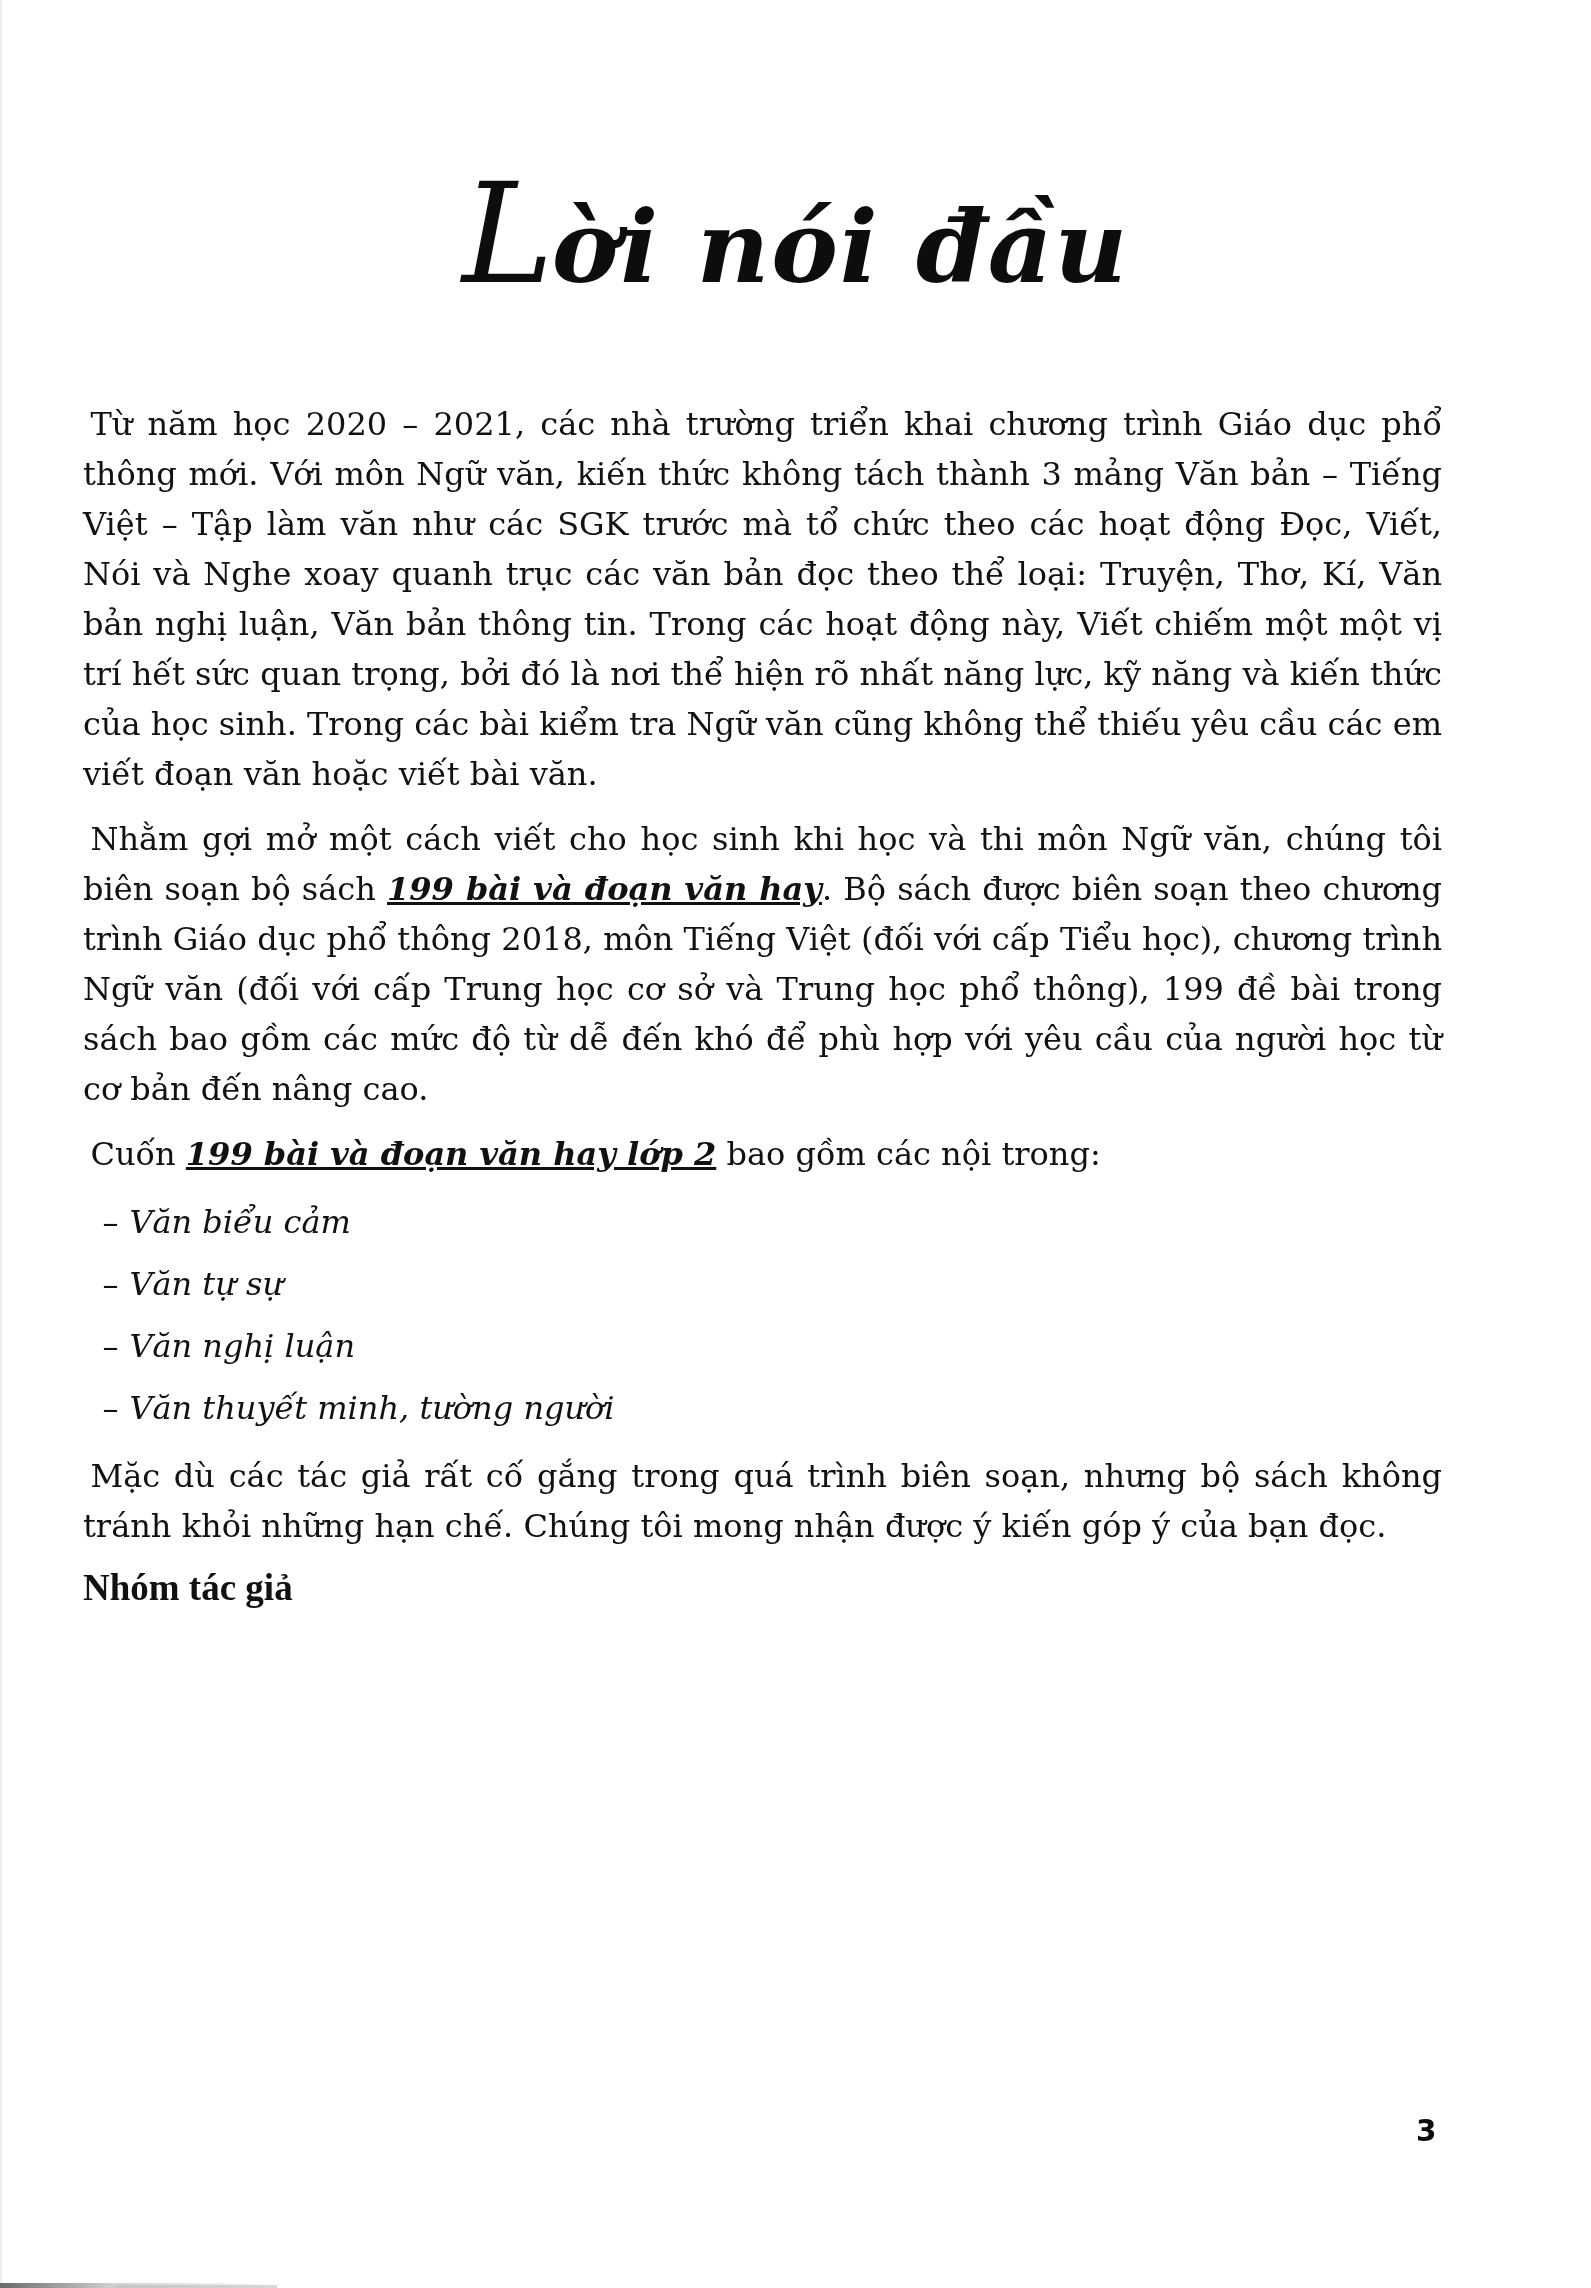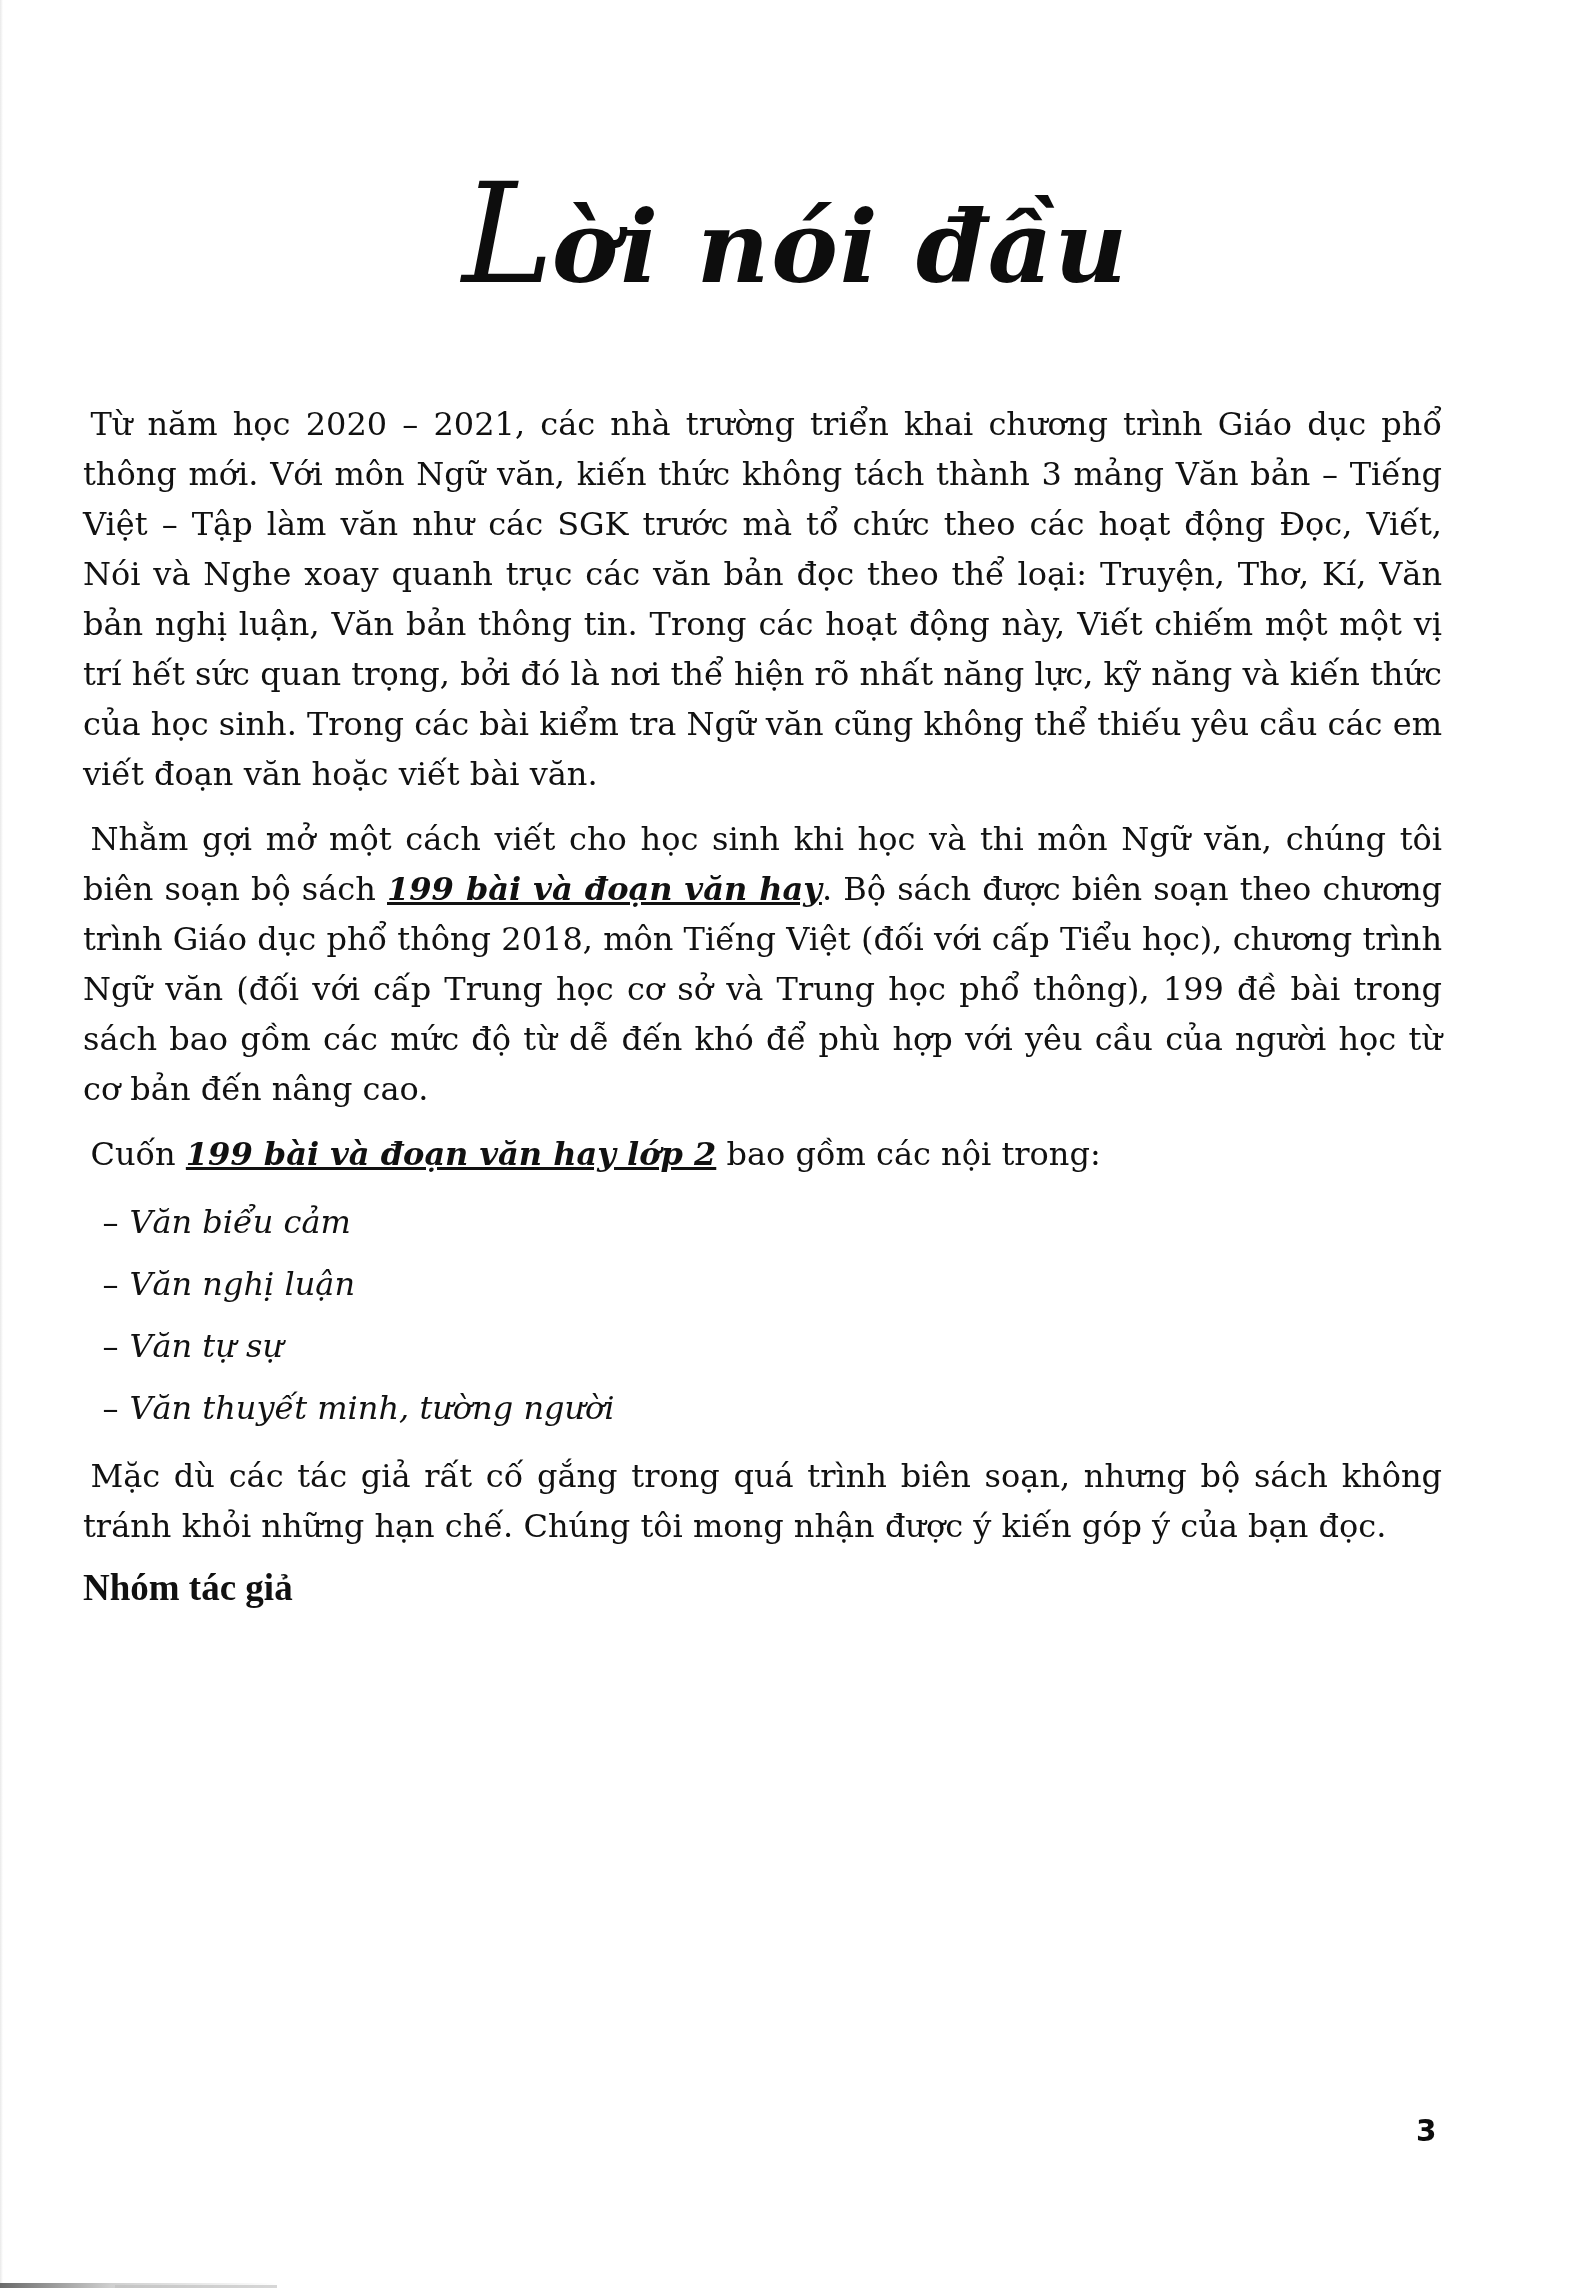--- a/index.html
+++ b/index.html
@@ -124,22 +124,22 @@
     <p>Từ năm học 2020 – 2021, các nhà trường triển khai chương trình Giáo dục phổ thông mới. Với môn Ngữ văn, kiến thức không tách thành 3 mảng Văn bản – Tiếng Việt – Tập làm văn như các SGK trước mà tổ chức theo các hoạt động Đọc, Viết, Nói và Nghe xoay quanh trục các văn bản đọc theo thể loại: Truyện, Thơ, Kí, Văn bản nghị luận, Văn bản thông tin. Trong các hoạt động này, Viết chiếm một một vị trí hết sức quan trọng, bởi đó là nơi thể hiện rõ nhất năng lực, kỹ năng và kiến thức của học sinh. Trong các bài kiểm tra Ngữ văn cũng không thể thiếu yêu cầu các em viết đoạn văn hoặc viết bài văn.</p>
     <div class="gap-para"></div>
 
     <p><span>Nhằm gợi mở một cách viết cho học sinh khi học và thi môn Ngữ văn, chúng tôi biên soạn bộ sách </span><span class="bi">199 bài và đoạn văn hay</span><span>. Bộ sách được biên soạn theo chương trình Giáo dục phổ thông 2018, môn Tiếng Việt (đối với cấp Tiểu học), chương trình Ngữ văn (đối với cấp Trung học cơ sở và Trung học phổ thông), 199 đề bài trong sách bao gồm các mức độ từ dễ đến khó để phù hợp với yêu cầu của người học từ cơ bản đến nâng cao.</span></p>
     <div class="gap-para"></div>
 
     <p><span>Cuốn </span><span class="bi">199 bài và đoạn văn hay lớp 2</span><span> bao gồm các nội trong:</span></p>
 
     <ul class="list">
       <li><span class="dash">–</span><span>Văn biểu cảm</span></li>
+      <li><span class="dash">–</span><span>Văn tự sự</span></li>
       <li><span class="dash">–</span><span>Văn nghị luận</span></li>
-      <li><span class="dash">–</span><span>Văn tự sự</span></li>
       <li><span class="dash">–</span><span>Văn thuyết minh, tường người</span></li>
     </ul>
 
     <p style="margin-top:11px;">Mặc dù các tác giả rất cố gắng trong quá trình biên soạn, nhưng bộ sách không tránh khỏi những hạn chế. Chúng tôi mong nhận được ý kiến góp ý của bạn đọc.</p>
 
     <div class="signature">Nhóm tác giả</div>
   </div>
 
   <div class="page-number">3</div>
 </div>

